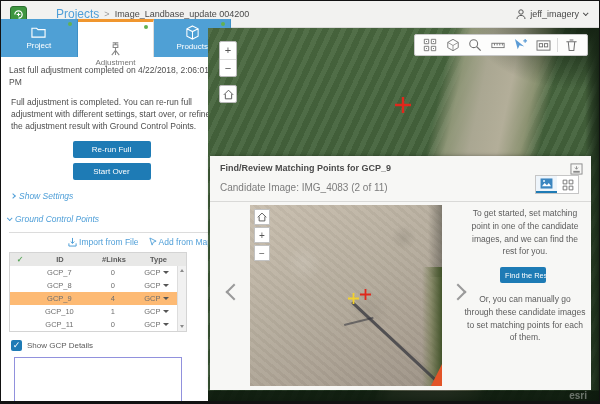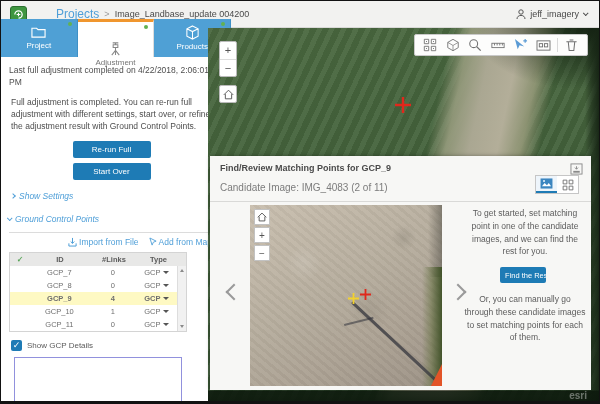--- a/index.html
+++ b/index.html
@@ -42,21 +42,21 @@
   .link-row.gcp { margin:13px 0 0 6px; }
   .divider { margin:8px 8px 0 8px; border-top:1px solid #dcdcdc; }
   .import-row { margin:4px 10px 0 0; display:flex; justify-content:flex-end; align-items:center; gap:3px;
                 color:#4f9fd8; font-size:8.5px; }
   .import-row .lk { display:flex; align-items:center; gap:2px; cursor:pointer; }
   .import-row .gap { width:4px; }
 
   .gcp-table { margin:5px 0 0 8px; width:178px; border:1px solid #d4d4d4; position:relative; font-size:7.5px; }
   .t-head { display:flex; background:#e8e8e7; height:13px; align-items:center; color:#5a5a5a; font-weight:bold; }
   .t-row { display:flex; height:13px; align-items:center; color:#6e6e6e; padding-right:9px; }
-  .t-row.sel { background:#fef9c3;font-weight:bold; }
+  .t-row.sel { background:#fdba74; }
   .c-chk { width:20px; text-align:center; }
   .c-id { width:60px; text-align:center; }
   .c-ln { width:48px; text-align:center; }
   .c-tp { width:41px; text-align:center; display:flex; align-items:center; justify-content:center; gap:3px; }
   .hdr-check { color:#58a558; font-size:8px; }
   .dd-caret { width:0; height:0; border-left:3px solid transparent; border-right:3px solid transparent; border-top:3.5px solid #555; }
   .t-scroll { position:absolute; right:0; top:13px; bottom:0; width:9px; background:#f1f1f1; border-left:1px solid #ddd; }
   .tri-up { position:absolute; top:3px; left:2px; width:0; height:0; border-left:2.5px solid transparent; border-right:2.5px solid transparent; border-bottom:3.5px solid #8a8a8a; }
   .tri-dn { position:absolute; bottom:3px; left:2px; width:0; height:0; border-left:2.5px solid transparent; border-right:2.5px solid transparent; border-top:3.5px solid #8a8a8a; }
 

